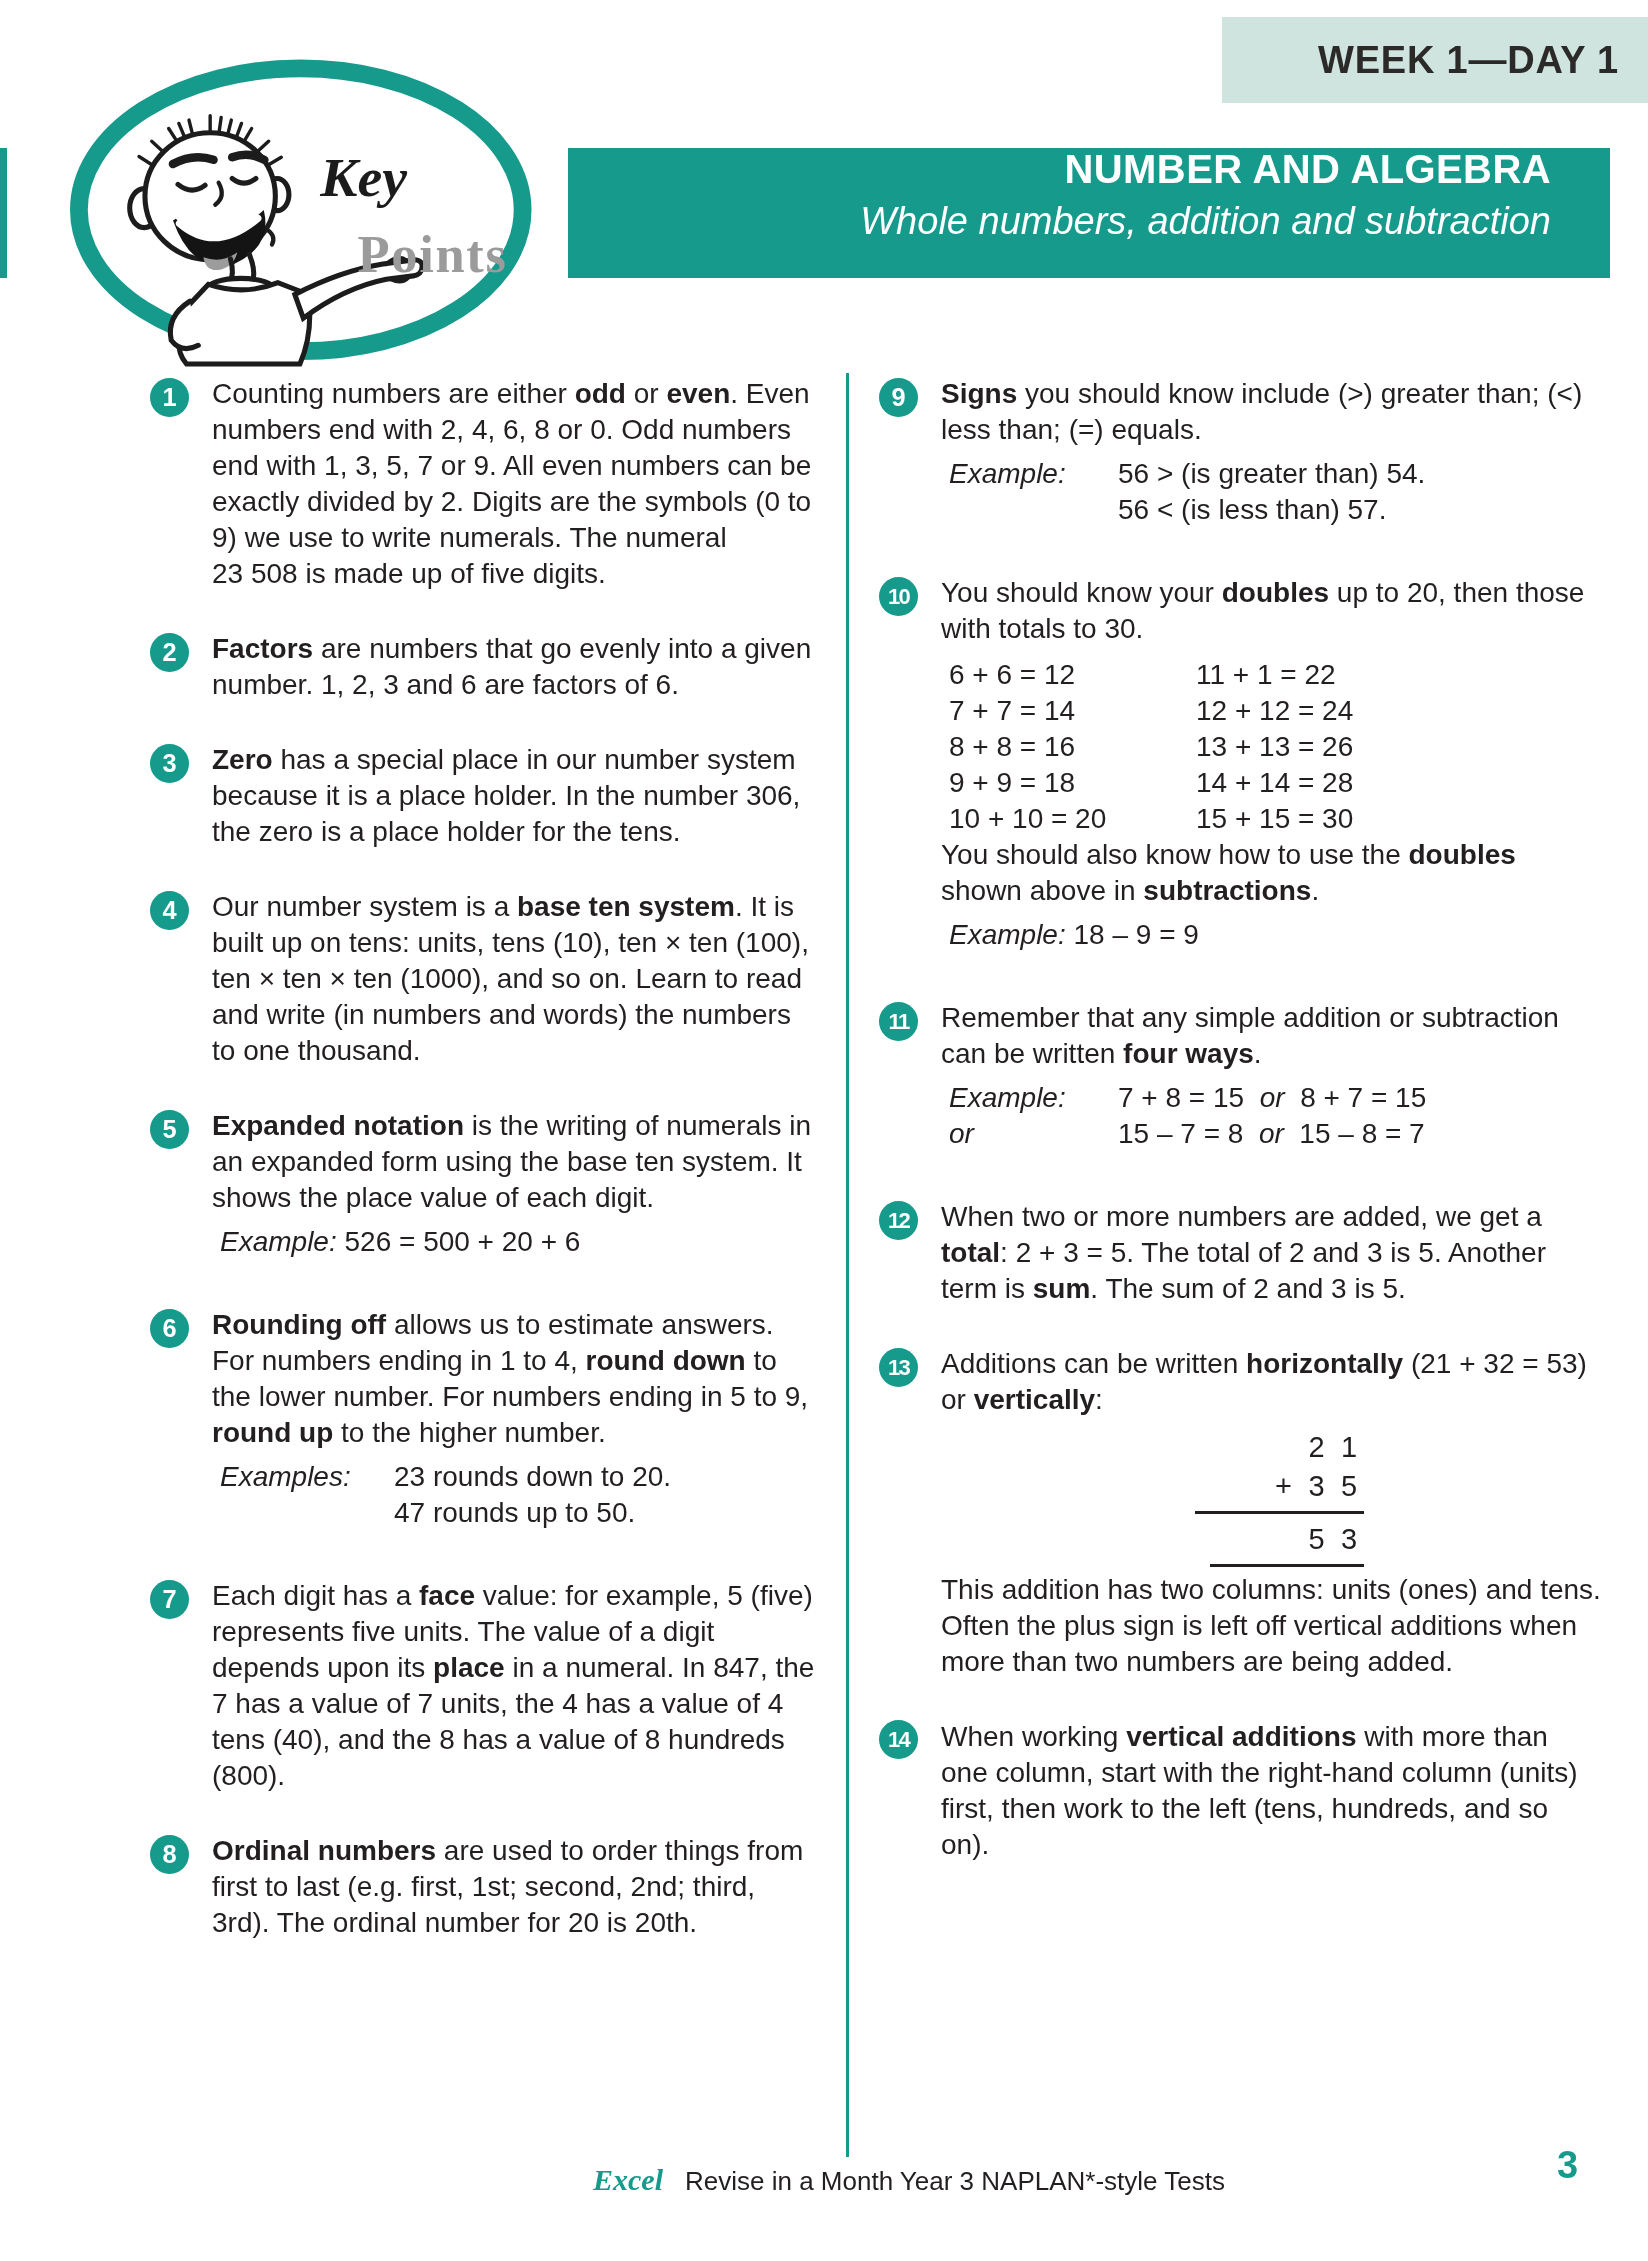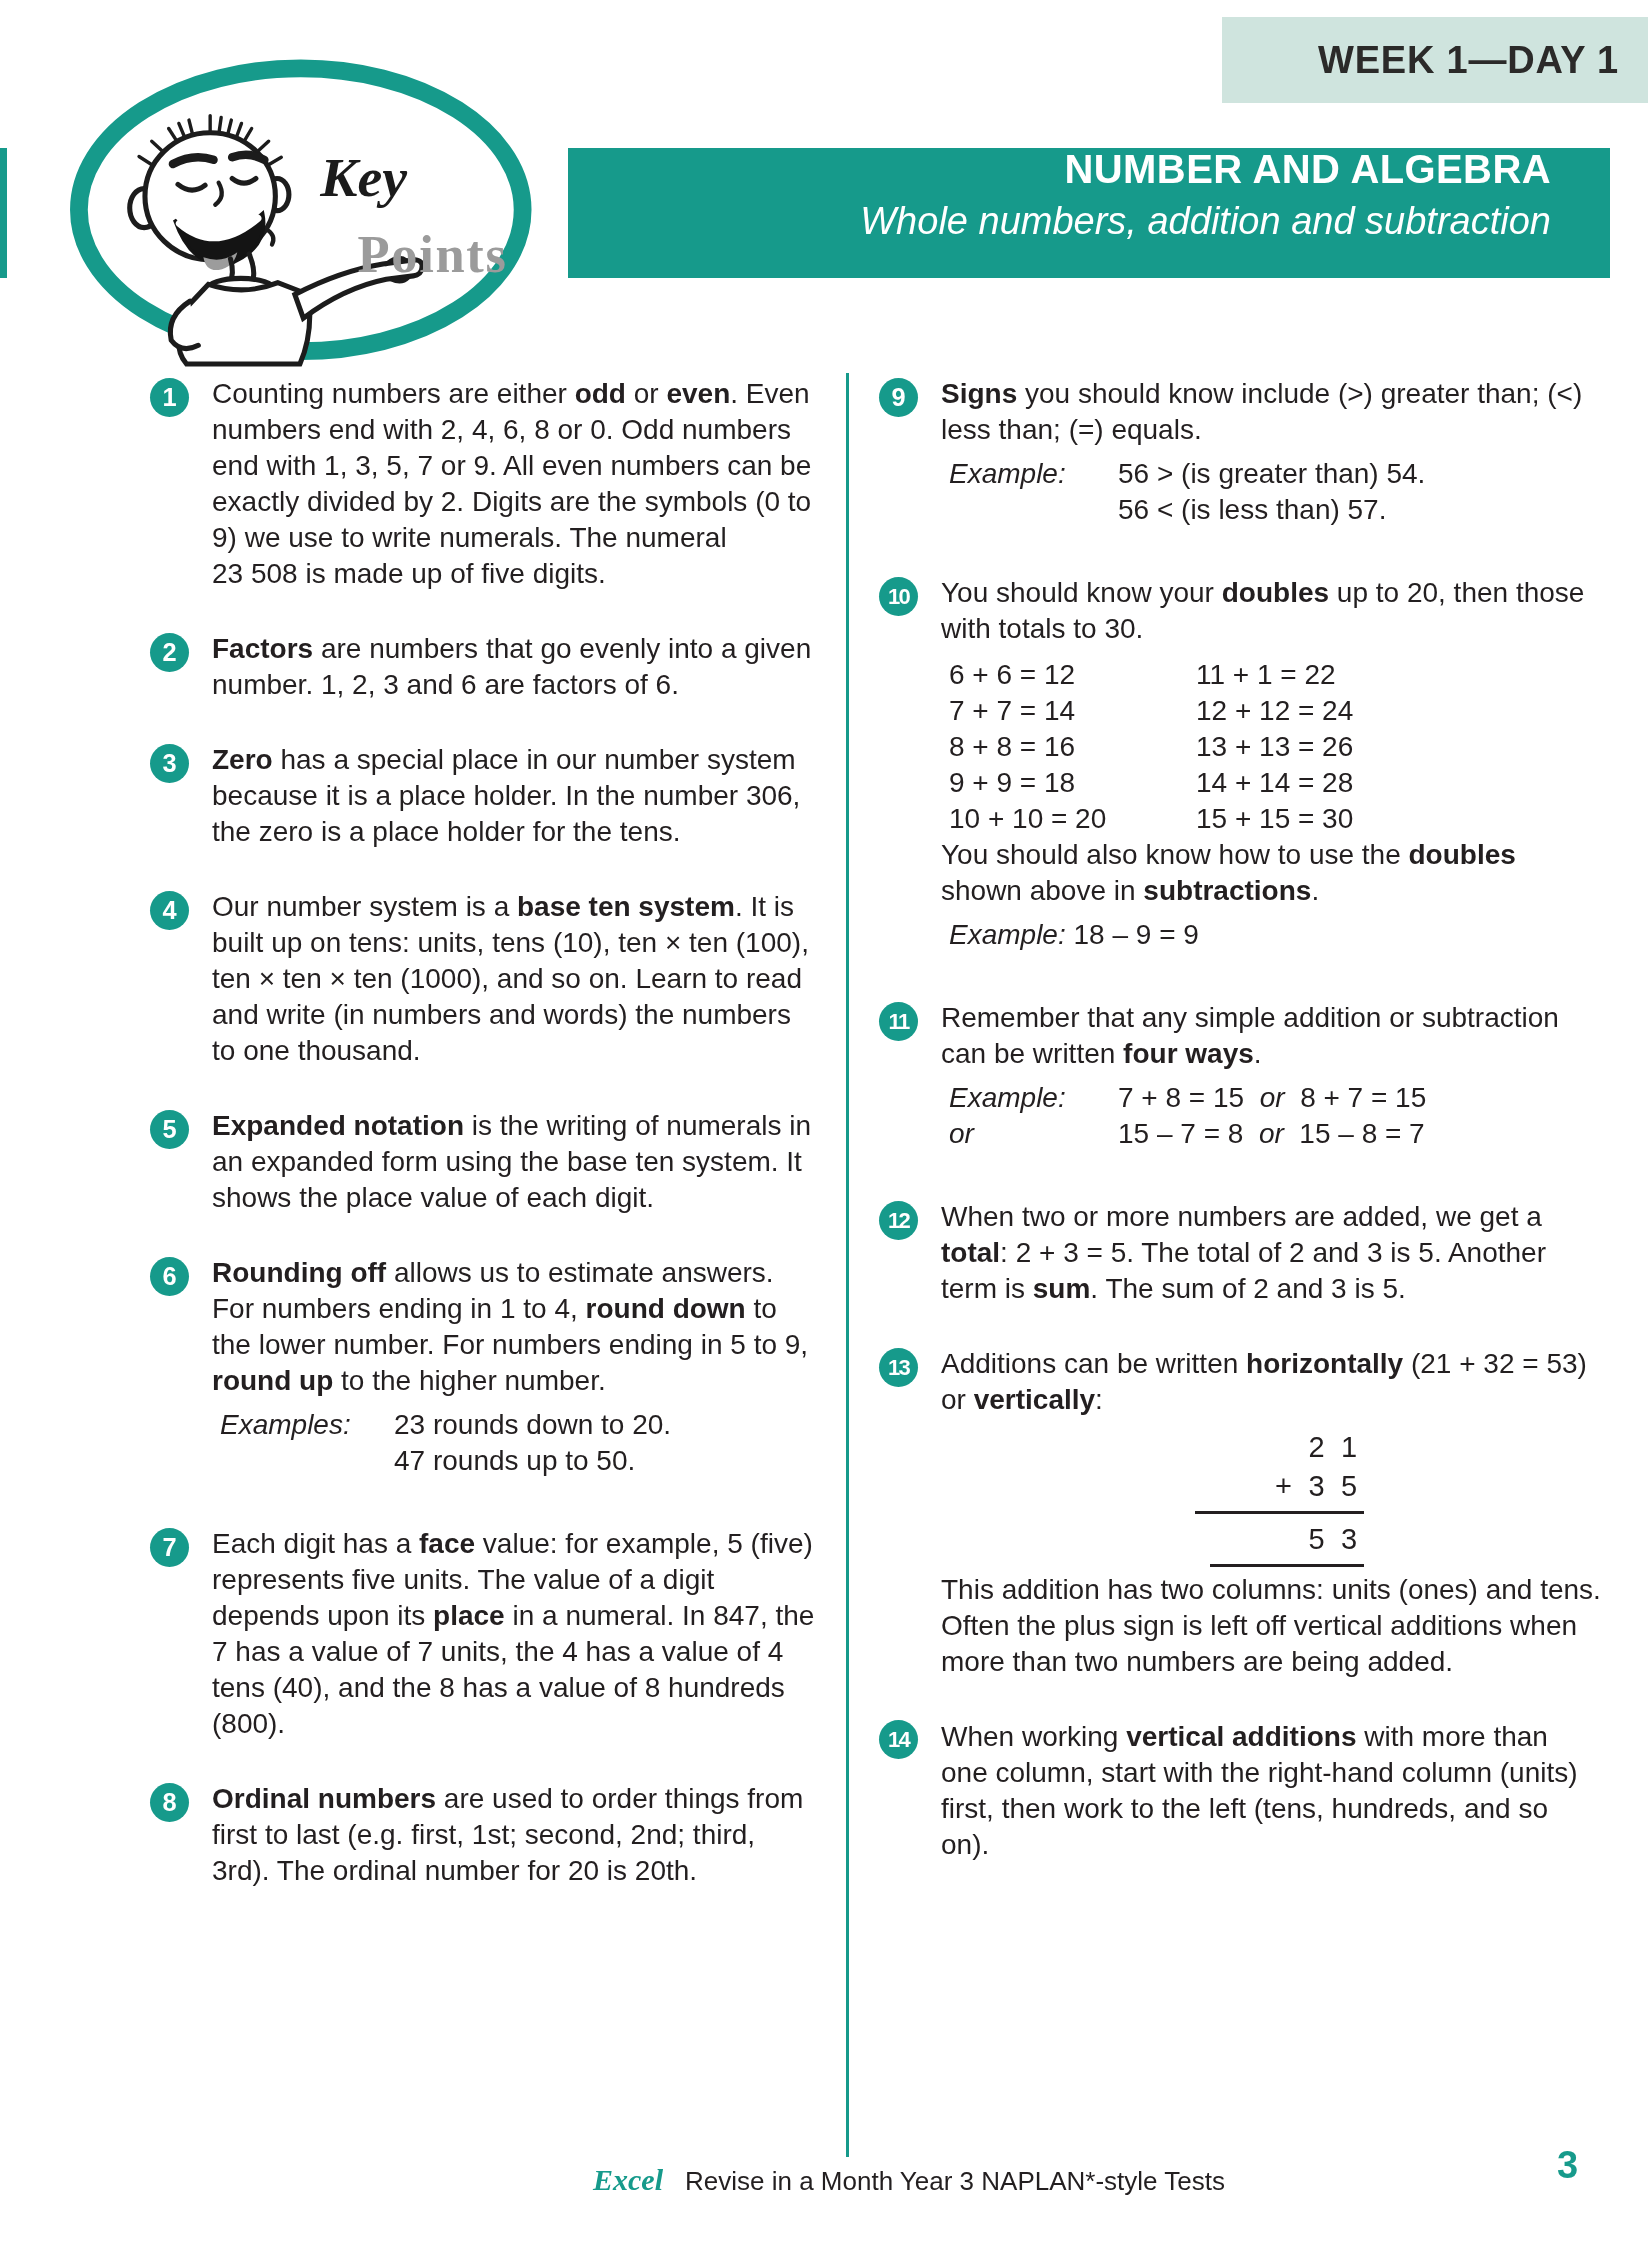--- a/index.html
+++ b/index.html
@@ -149,20 +149,23 @@
     <div class="point">
       <span class="badge">4</span>
       <div class="pt-body">
         <p class="pt-text">Our number system is a <b>base ten system</b>. It is built up on tens: units, tens (10), ten × ten (100), ten × ten × ten (1000), and so on. Learn to read and write (in numbers and words) the numbers to one thousand.</p>
       </div>
     </div>
     <div class="point">
       <span class="badge">5</span>
       <div class="pt-body">
         <p class="pt-text"><b>Expanded notation</b> is the writing of numerals in an expanded form using the base ten system. It shows the place value of each digit.</p>
+        <div class="example">
+          <p class="pt-text"><span class="example-label">Example:</span> 526 = 500 + 20 + 6</p>
+        </div>
       </div>
     </div>
     <div class="point">
       <span class="badge">6</span>
       <div class="pt-body">
         <p class="pt-text"><b>Rounding off</b> allows us to estimate answers. For numbers ending in 1 to 4, <b>round down</b> to the lower number. For numbers ending in 5 to 9, <b>round up</b> to the higher number.</p>
         <div class="example">
           <div class="example-row">
             <span class="example-label" style="flex: 0 0 174px;">Examples:</span>
             <span>23 rounds down to 20.</span>

